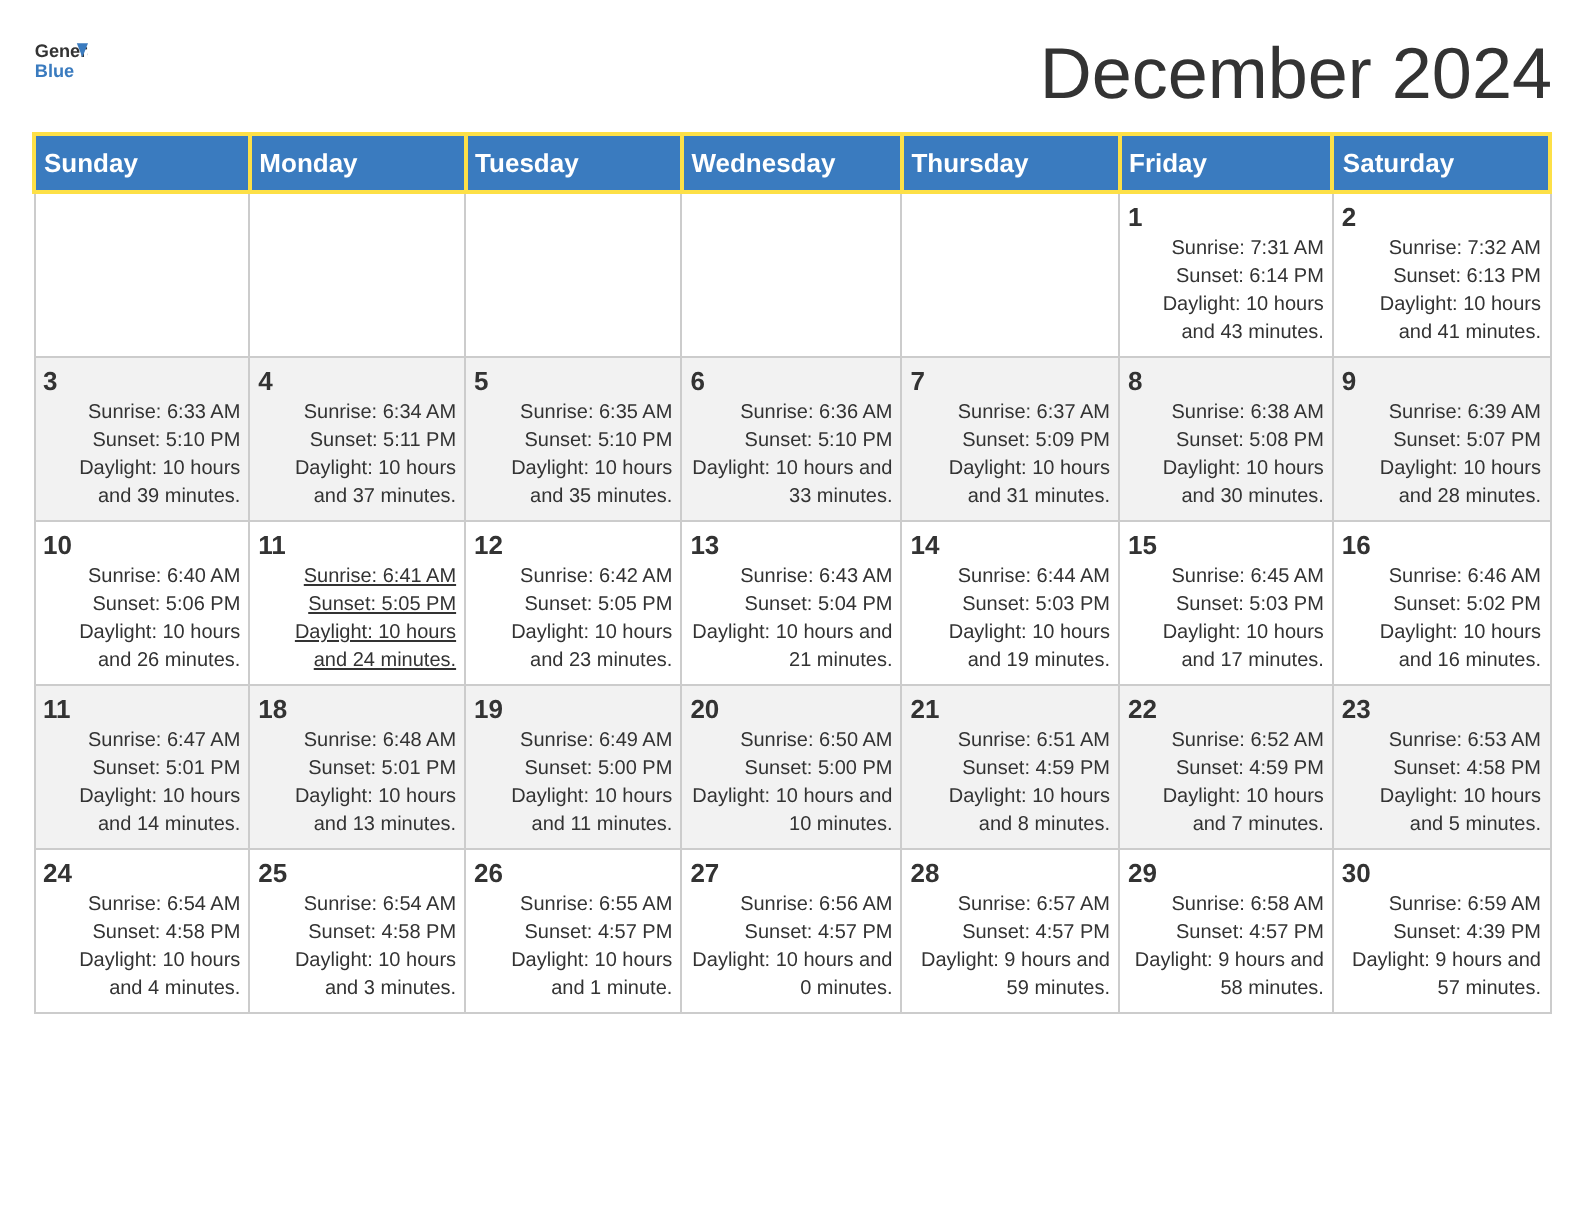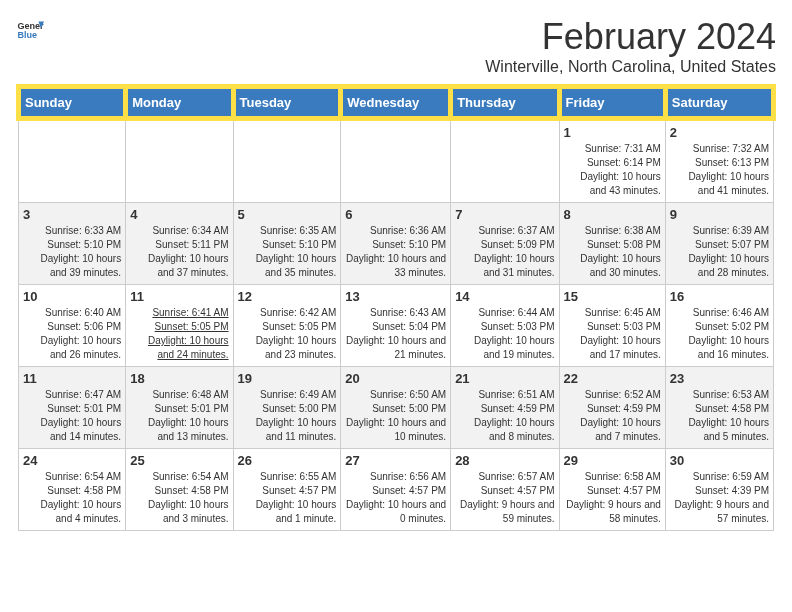--- a/index.html
+++ b/index.html
@@ -42,21 +42,21 @@
       border-collapse: collapse;
     }
     thead tr {
       background-color: #3a7bbf;
       color: white;
     }
     thead th {
       padding: 6px 4px;
       font-size: 13px;
       font-weight: bold;
-      border: 5px solid #fde047;
+      border: 2px solid #fde047;
       text-align: left;
     }
     tbody tr {
       vertical-align: top;
     }
     tbody tr:nth-child(odd) {
       background-color: #fff;
     }
     tbody tr:nth-child(even) {
       background-color: #f2f2f2;
@@ -90,22 +90,21 @@
 
 <div class="header-area">
   <div class="logo">
     <svg class="logo-icon" viewBox="0 0 40 40" xmlns="http://www.w3.org/2000/svg">
       <text x="2" y="18" font-size="13" font-weight="bold" fill="#333">General</text>
       <text x="2" y="32" font-size="13" font-weight="bold" fill="#3a7bbf">Blue</text>
       <polygon points="32,8 40,8 36,18" fill="#3a7bbf"></polygon>
     </svg>
   </div>
   <div class="title-area">
-    <div class="month-title">February 2024</div>
-    <div class="location-title">Winterville, North Carolina, United States</div>
+    <div class="month-title">December 2024</div>
   </div>
 </div>
 
 <table>
   <thead>
     <tr>
     <th>Sunday</th>
         <th>Monday</th>
         <th>Tuesday</th>
         <th>Wednesday</th>

